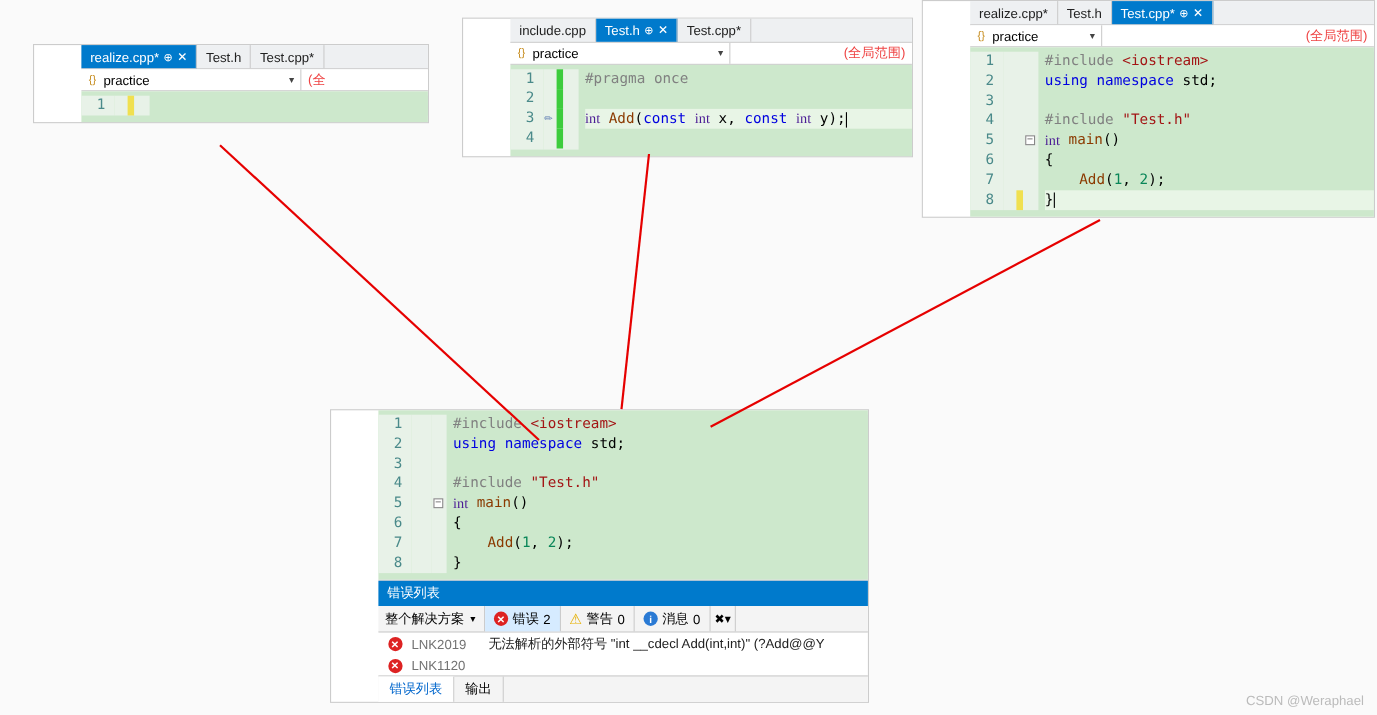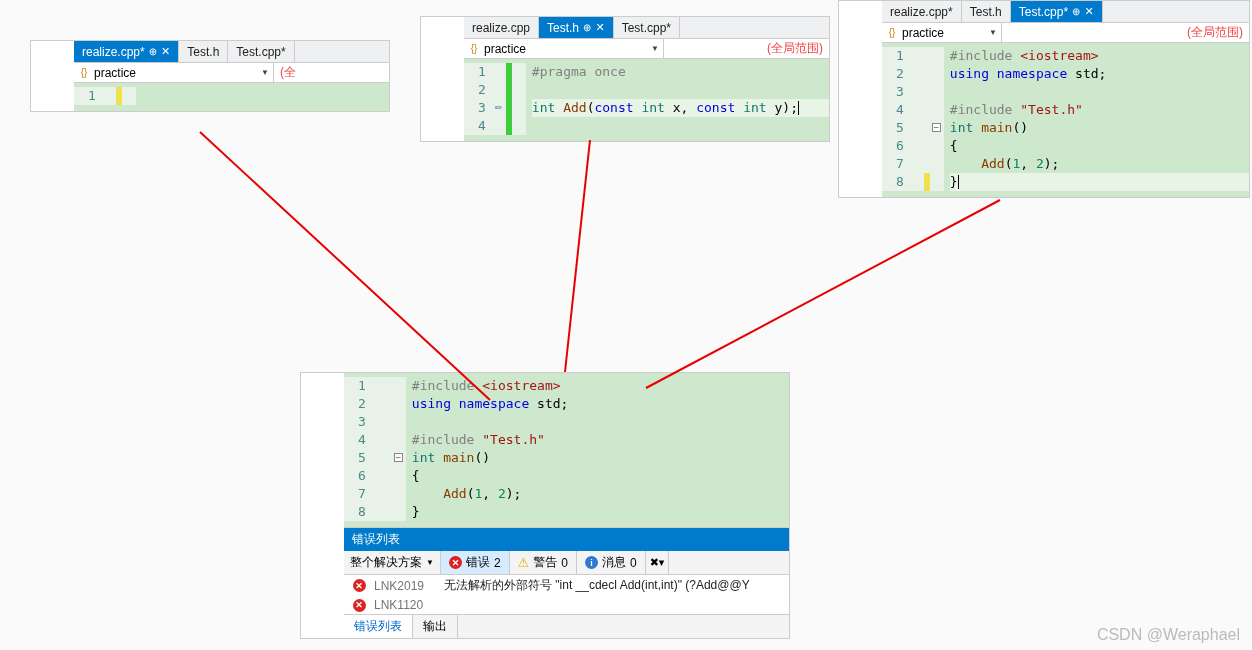--- a/index.html
+++ b/index.html
@@ -20,21 +20,21 @@
 .gutter { background: #e8f2e8; color: #4a8a8a; text-align: right; padding: 0 8px 0 14px; font-family: Consolas, monospace; line-height: 18px; user-select: none; }
 .marks { width: 18px; background: #e8f2e8; position: relative; }
 .greenbar { width: 6px; background: #3dcc3d; }
 .yellowbar { width: 6px; background: #f0e050; }
 .nobar { width: 6px; }
 .outline-col { width: 14px; background: #e8f2e8; position: relative; }
 .outline-box { position: absolute; left: 2px; width: 9px; height: 9px; border: 1px solid #888; background: #fff; display: flex; align-items: center; justify-content: center; font-size: 9px; line-height: 9px; color: #666; }
 .lines { flex: 1; padding-left: 6px; line-height: 18px; white-space: pre; background: #cde8cc; }
 .code-row { height: 18px; display: flex; align-items: center; }
 .kw { color: #0000e0; }
-.ty { color: #0f766e; }
+.ty { color: #4c1d95; font-family: Liberation Serif, serif; }
 .fn { color: #8b3a00; }
 .dir { color: #808080; }
 .str { color: #a31515; }
 .num { color: #098658; }
 .hl { background: #e8f5e6; display: inline-block; width: 100%; }
 .cursor { display: inline-block; width: 1px; height: 14px; background: #000; vertical-align: text-bottom; }
 .pencil-icon { position: absolute; left: 1px; font-size: 11px; transform: rotate(-45deg); color: #5a7ab0; }
 
 .errorpanel { border-top: 1px solid #ccc; }
 .ep-title { background: #007acc; color: #fff; padding: 3px 8px; font-size: 12px; display: flex; justify-content: space-between; align-items: center; }
@@ -50,21 +50,21 @@
 .ep-col-code { width: 70px; }
 .ep-col-desc { flex: 1; padding-left: 4px; }
 .ep-row { display: flex; align-items: center; padding: 2px 0; font-size: 12px; }
 .ep-row .icon-cell { width: 30px; display: flex; justify-content: center; }
 .ep-row .code-cell { width: 70px; color: #737373; }
 .ep-row .desc-cell { flex: 1; color: #222; white-space: nowrap; overflow: hidden; }
 .ep-bottom-tabs { display: flex; border-top: 1px solid #ccc; background: #f4f4f4; }
 .ep-bottom-tabs .btab { padding: 3px 10px; font-size: 12px; border-right: 1px solid #ccc; }
 .ep-bottom-tabs .btab.active { background: #fff; color: #0066cc; }
 
-.watermark { position: absolute; right: 12px; bottom: 6px; color: #bbb; font-size: 16px; font-family: Arial, sans-serif; }
+.watermark { position: absolute; right: 12px; bottom: 6px; color: #bbb; font-size: 12px; font-family: Arial, sans-serif; }
 svg.arrows { position: absolute; top: 0; left: 0; pointer-events: none; }
 .ns-icon { width:12px; height:12px; display:inline-flex; align-items:center; justify-content:center; font-size:10px; color:#c58a1a; }
 </style>
 </head>
 <body>
 
 <div class="pane" style="left:30px; top:40px; width:360px;">
   <div class="tabs" id="tabs1">
       <div class="tab active">
         <span>realize.cpp*</span>
@@ -96,21 +96,21 @@
         </div>
       </div>
       <div class="outline-col"></div>
       <div class="lines"><div class="code-row"></div></div>
     </div>
 </div>
 
 <div class="pane" style="left:420px; top:16px; width:410px;">
   <div class="tabs" id="tabs2">
       <div class="tab">
-        <span>realize.cpp</span>
+        <span>include.cpp</span>
       </div>
       <div class="tab active">
         <span>Test.h</span>
         <span class="pin">⊕</span>
         <span class="tab-close">✕</span>
       </div>
       <div class="tab">
         <span>Test.cpp*</span>
       </div>
     </div>

